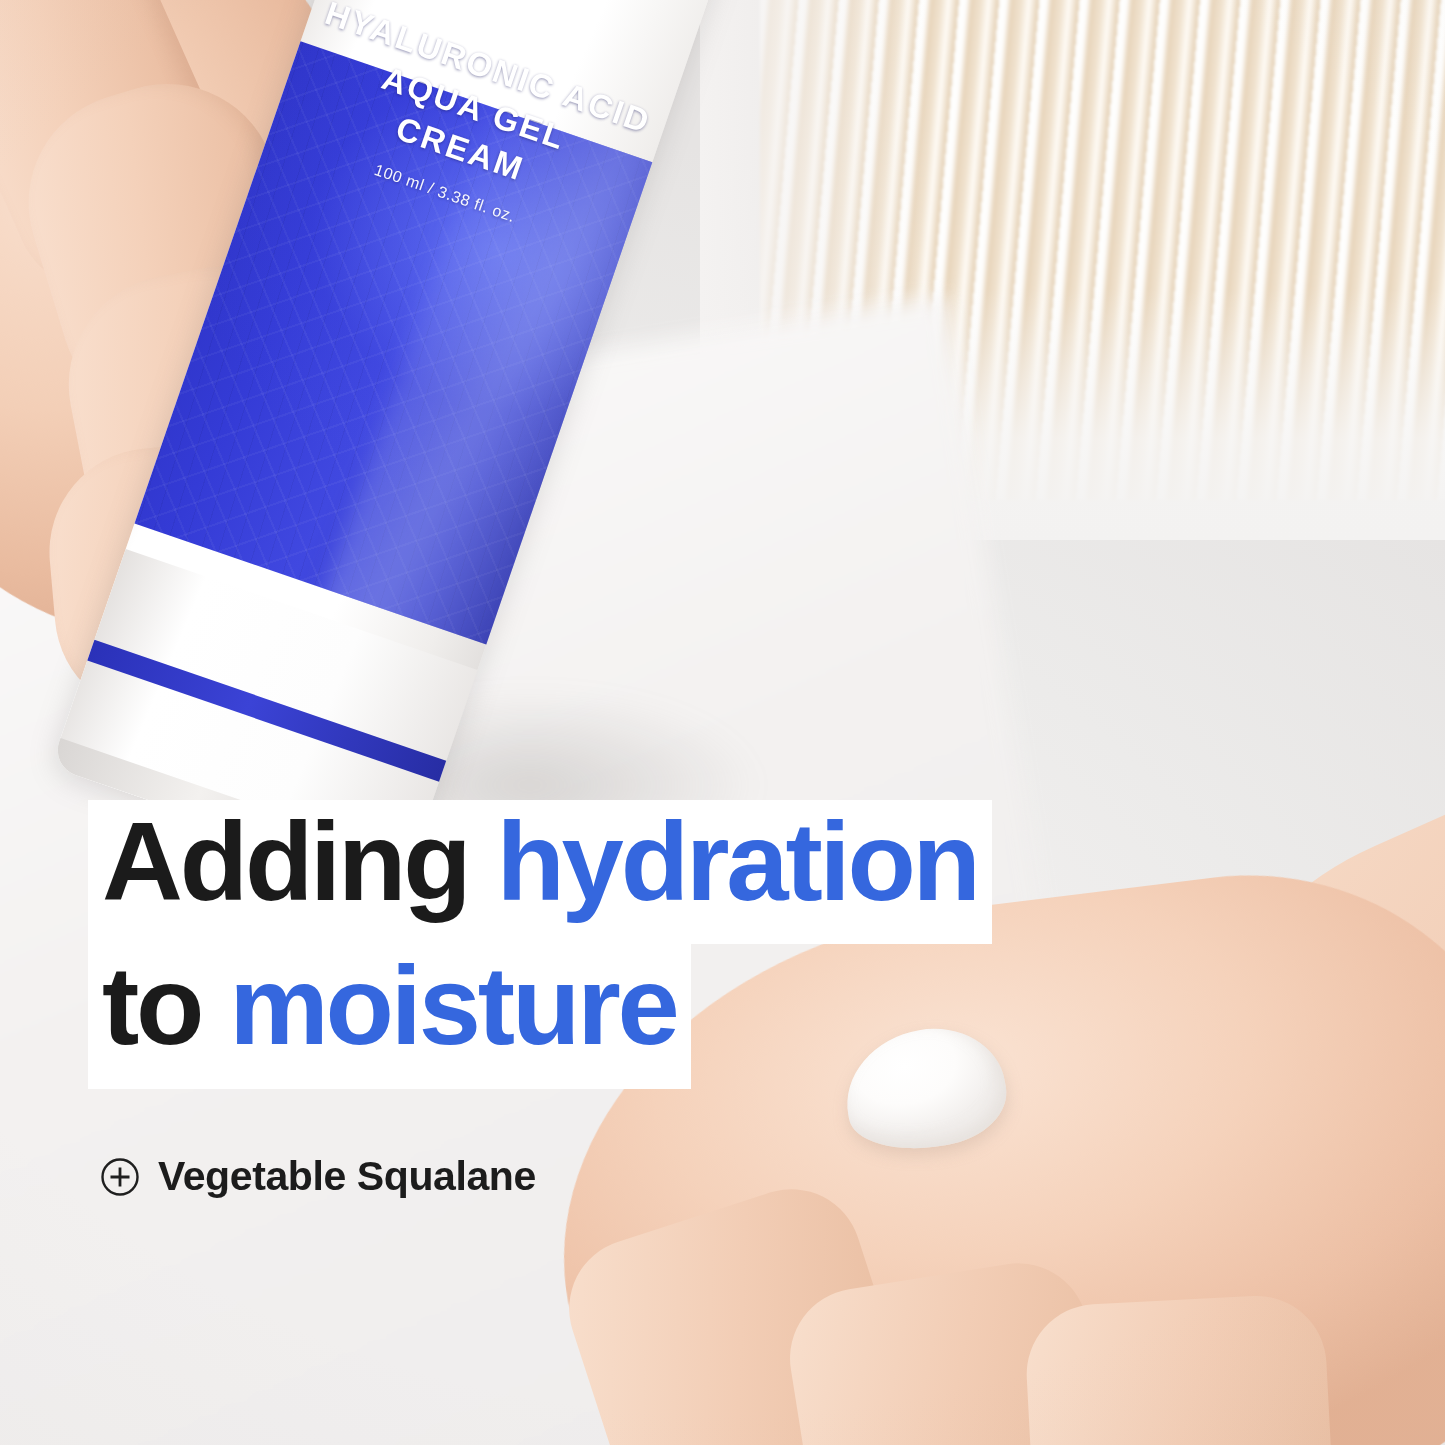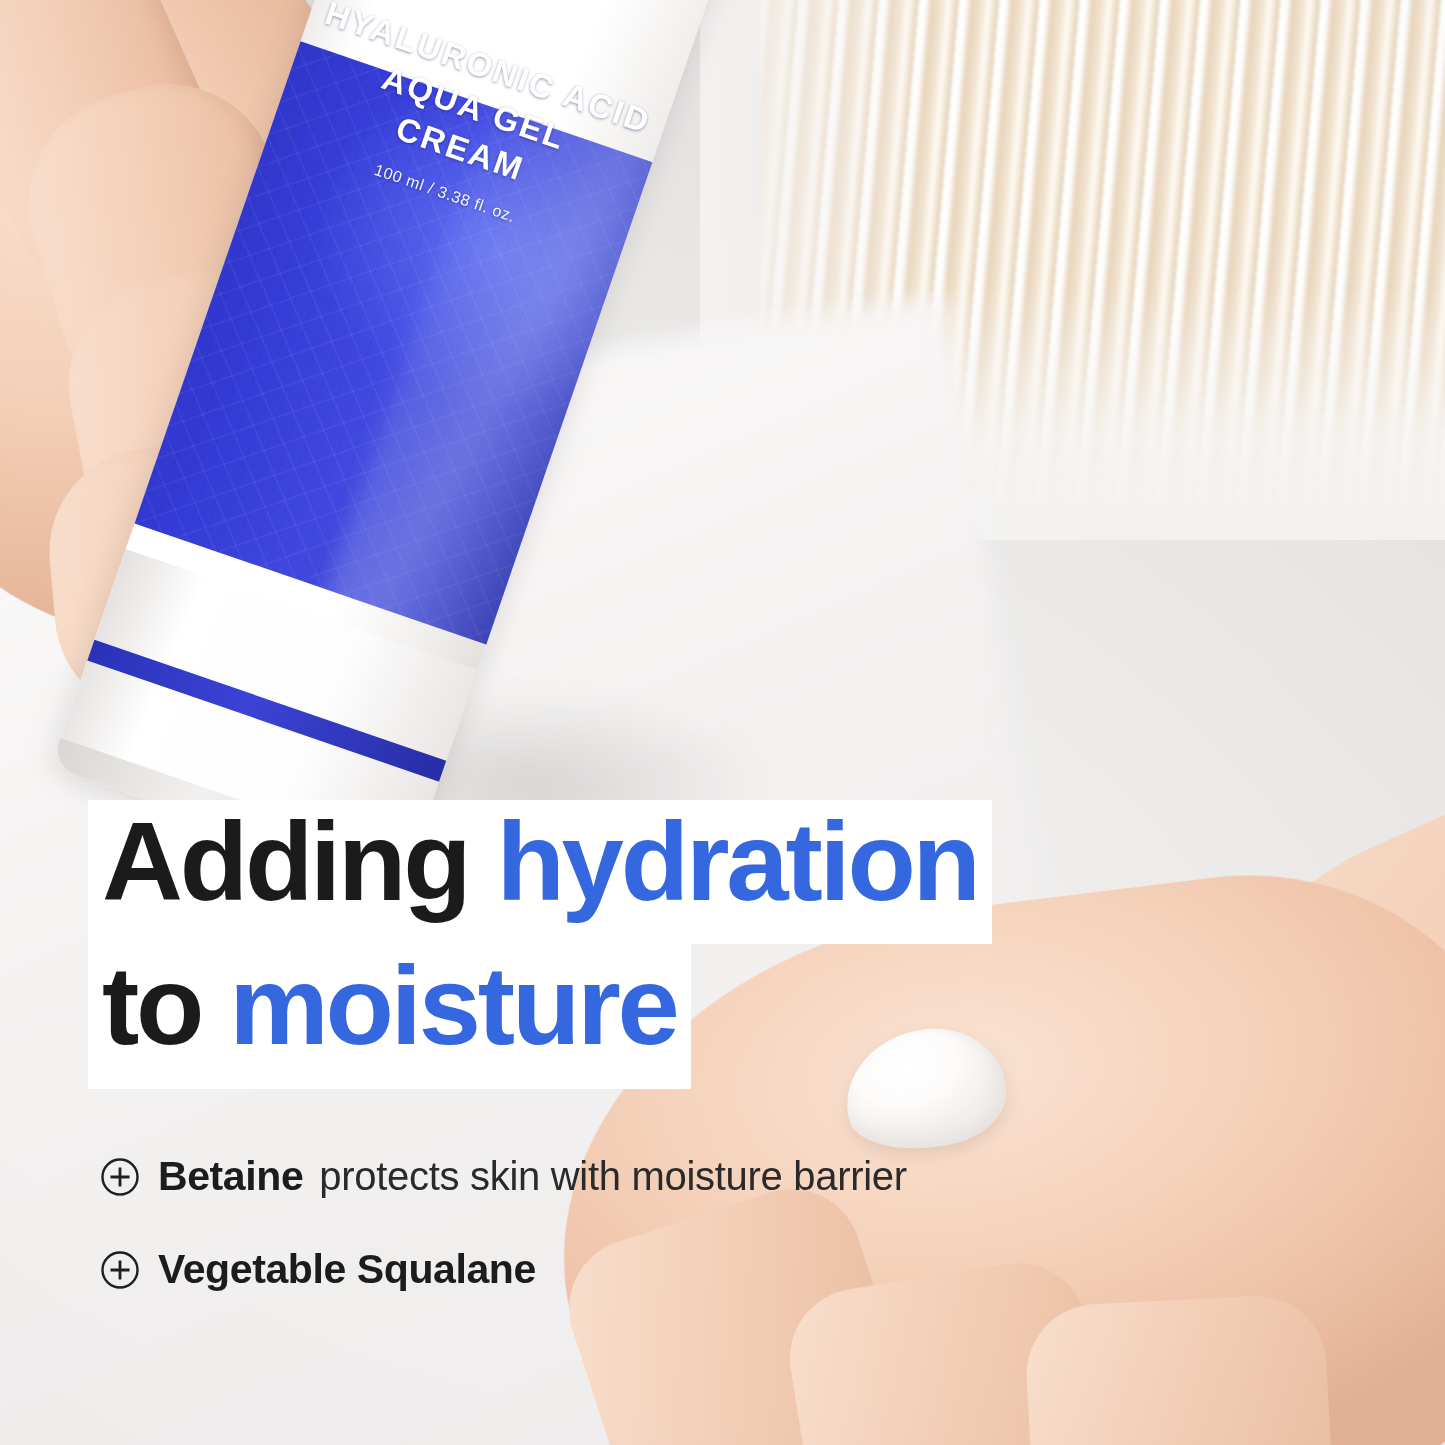--- a/index.html
+++ b/index.html
@@ -274,30 +274,20 @@
     </div>
     <div class="hl-row hl-row2">
       <span class="hl-box">
         <span class="hl-text">to</span><span class="hl-text">&nbsp;</span><span class="hl-text hl-blue">moisture</span>
       </span>
     </div>
   </div>
 
   <div class="bullets">
 
-    <div class="bullet">
-      <span class="bul-icon">
-        <svg width="40" height="40" viewBox="0 0 40 40" aria-hidden="true">
-          <circle cx="20" cy="20" r="17.5" fill="none" stroke="#1f1f1f" stroke-width="2.4"></circle>
-          <path d="M20 10.5 V29.5 M10.5 20 H29.5" stroke="#1f1f1f" stroke-width="2.8" stroke-linecap="butt"></path>
-        </svg>
-      </span>
-      <span class="bul-strong">Betaine</span>
-      <span class="bul-desc">protects skin with moisture barrier</span>
-    </div>
 
 
     <div class="bullet">
       <span class="bul-icon">
         <svg width="40" height="40" viewBox="0 0 40 40" aria-hidden="true">
           <circle cx="20" cy="20" r="17.5" fill="none" stroke="#1f1f1f" stroke-width="2.4"></circle>
           <path d="M20 10.5 V29.5 M10.5 20 H29.5" stroke="#1f1f1f" stroke-width="2.8" stroke-linecap="butt"></path>
         </svg>
       </span>
       <span class="bul-strong">Vegetable Squalane</span>

